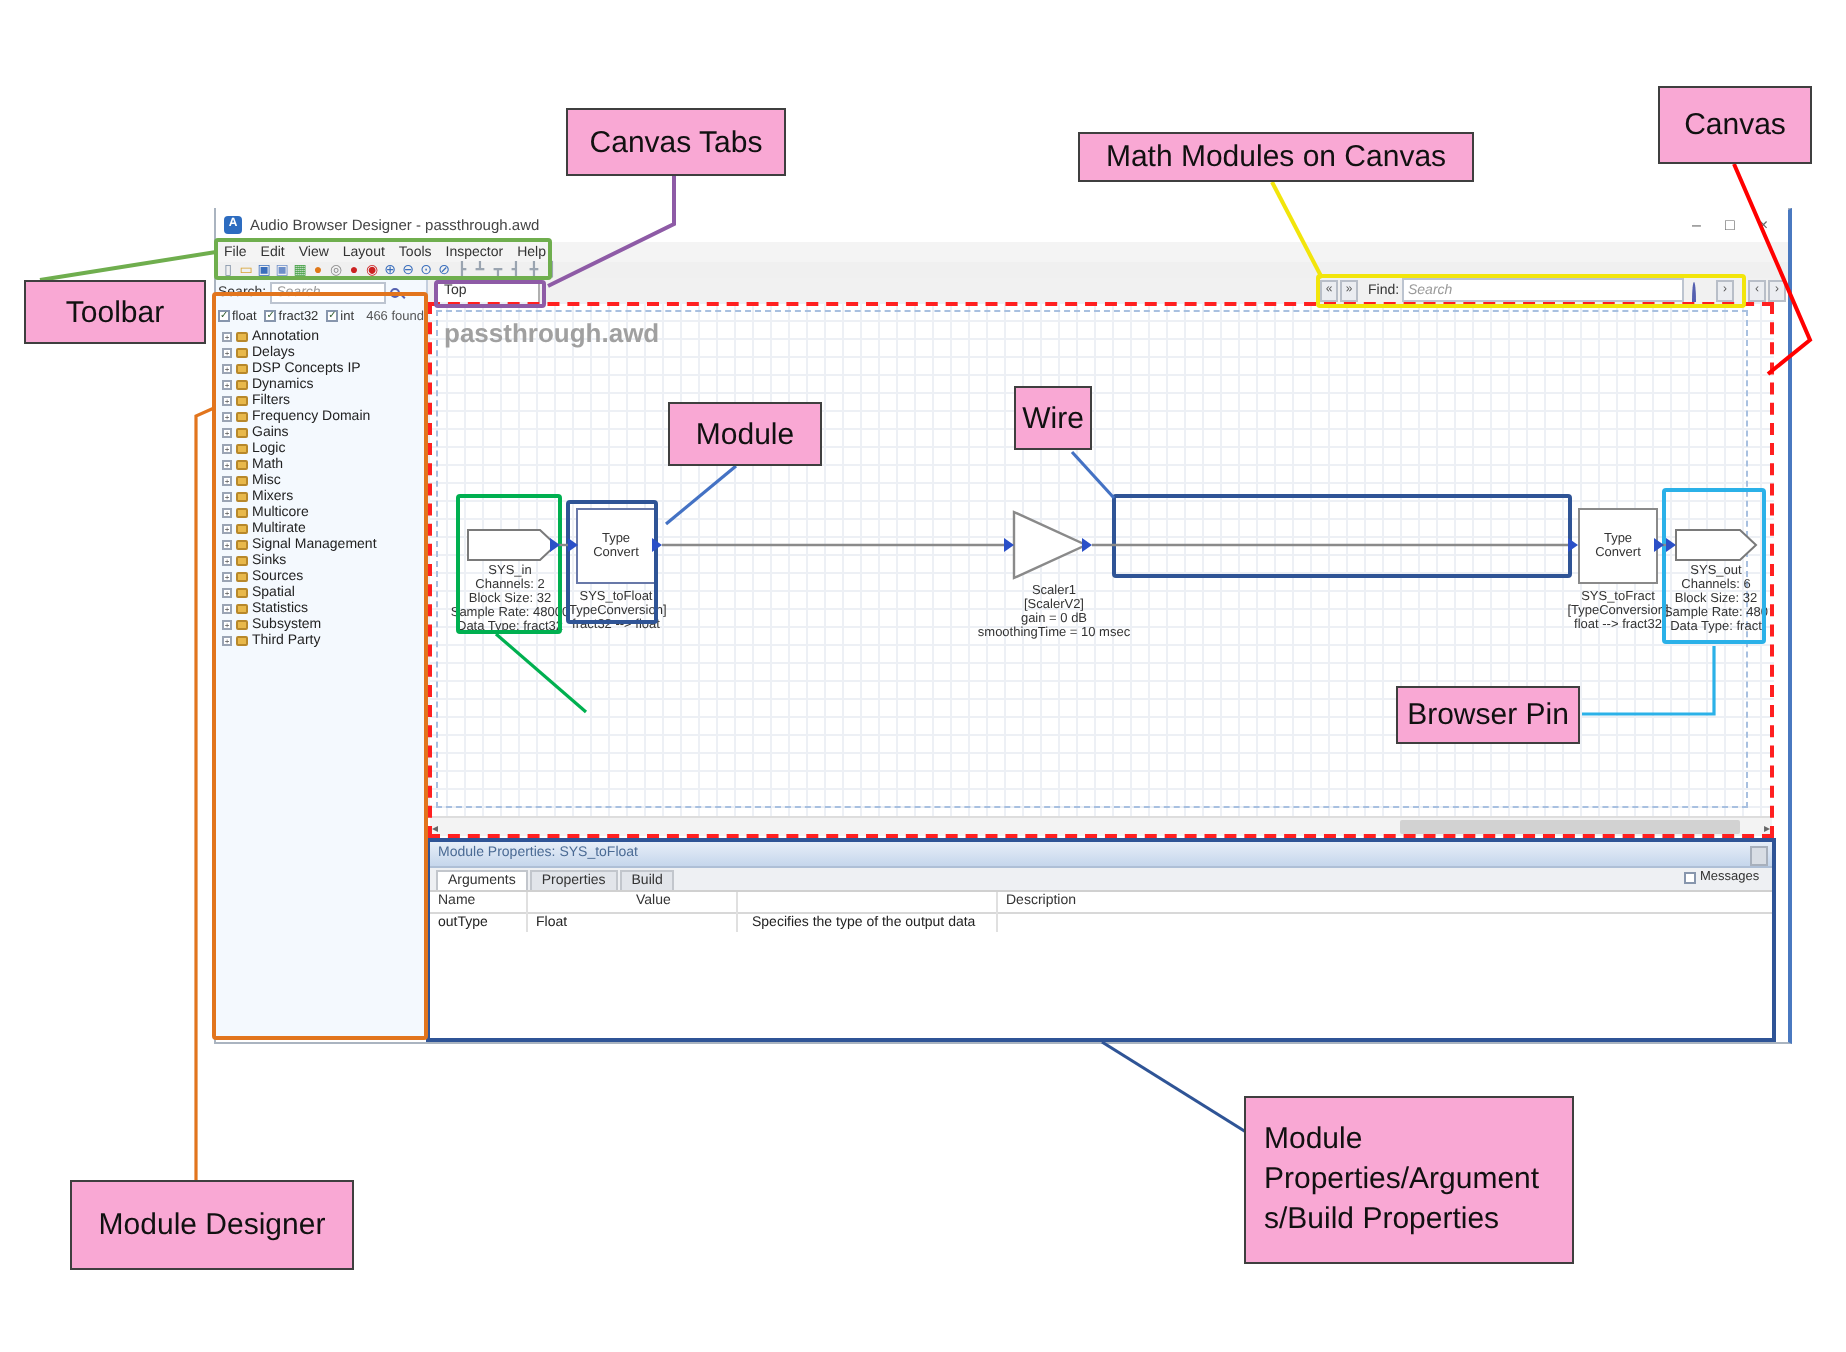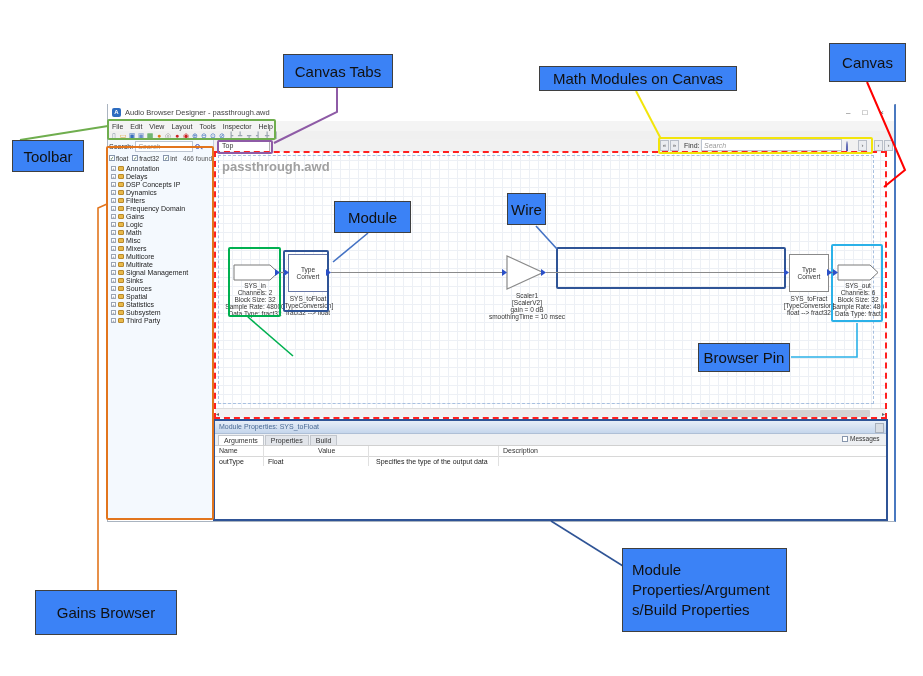--- a/index.html
+++ b/index.html
@@ -67,21 +67,21 @@
   .ptab{font-size:7px;color:#333;padding:1px 5px;background:#e2e5ea;border:1px solid #c2c6cc;border-bottom:none}
   .ptab.active{background:#fff}
   .messages{left:842px;top:435px;display:flex;align-items:center;gap:2px}
   .col-header{font-size:7px;color:#333}
   .prop-cell{font-size:7px;color:#222;white-space:nowrap}
   .vsep{width:1px;background:#e0e0e0}
 
   
   .hl{border:2px solid;border-radius:2px;z-index:4;background:transparent}
   .dash-red{left:214px;top:151px;width:673px;height:268px;border:2px dashed #ff2020;z-index:4}
-  .callout{background:#3b82f6;border:1.6px solid #3f3f3f;color:#111;font-size:15px;display:flex;align-items:center;justify-content:center;z-index:7;text-align:center}
+  .callout{background:#f9a8d4;border:1.6px solid #3f3f3f;color:#111;font-size:15px;display:flex;align-items:center;justify-content:center;z-index:7;text-align:center}
   .callout.multiline{flex-direction:column;align-items:flex-start;justify-content:center;padding-left:9px;line-height:20px}
   svg.overlay{position:absolute;left:0;top:0;width:923px;height:676px;pointer-events:none;z-index:5}
 </style>
 </head>
 <body>
 
 <div class="stage">
 
   
   <div class="abs win"></div>
@@ -384,24 +384,24 @@
   <div class="abs hl" style="left: 658px; top: 137px; width: 215px; height: 17px; border-color: rgb(242, 229, 11);"></div>
   <div class="abs hl" style="left: 228px; top: 247px; width: 53px; height: 70px; border-color: rgb(0, 176, 80);"></div>
   <div class="abs hl" style="left: 283px; top: 250px; width: 46px; height: 62px; border-color: rgb(47, 84, 150);"></div>
   <div class="abs hl" style="left: 556px; top: 247px; width: 230px; height: 42px; border-color: rgb(47, 84, 150);"></div>
   <div class="abs hl" style="left: 831px; top: 244px; width: 52px; height: 78px; border-color: rgb(43, 177, 232);"></div>
 
   
   <div class="abs callout" style="left:283px;top:54px;width:110px;height:34px">Canvas Tabs</div>
   <div class="abs callout" style="left:539px;top:66px;width:198px;height:25px">Math Modules on Canvas</div>
   <div class="abs callout" style="left:829px;top:43px;width:77px;height:39px">Canvas</div>
-  <div class="abs callout" style="left:12px;top:140px;width:72px;height:32px">Toolbar</div>
+  <div class="abs callout" style="left:12px;top:140px;width:91px;height:32px">Toolbar</div>
   <div class="abs callout" style="left:334px;top:201px;width:77px;height:32px">Module</div>
   <div class="abs callout" style="left:507px;top:193px;width:39px;height:32px">Wire</div>
   <div class="abs callout" style="left:698px;top:343px;width:92px;height:29px">Browser Pin</div>
-  <div class="abs callout" style="left:35px;top:590px;width:142px;height:45px">Gains Browser</div>
+  <div class="abs callout" style="left:35px;top:590px;width:142px;height:45px">Module Designer</div>
   <div class="abs callout multiline" style="left:622px;top:548px;width:165px;height:84px">
       <div class="cap-line">Module</div>
       <div class="cap-line">Properties/Argument</div>
       <div class="cap-line">s/Build Properties</div>
     </div>
 
 </div>
 
 </body></html>

